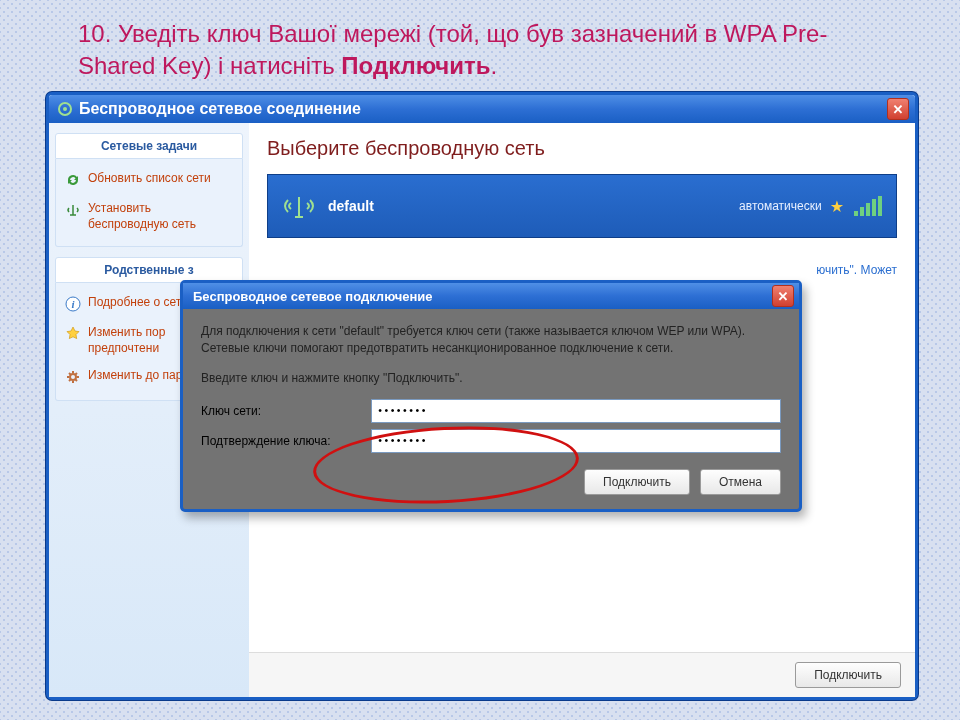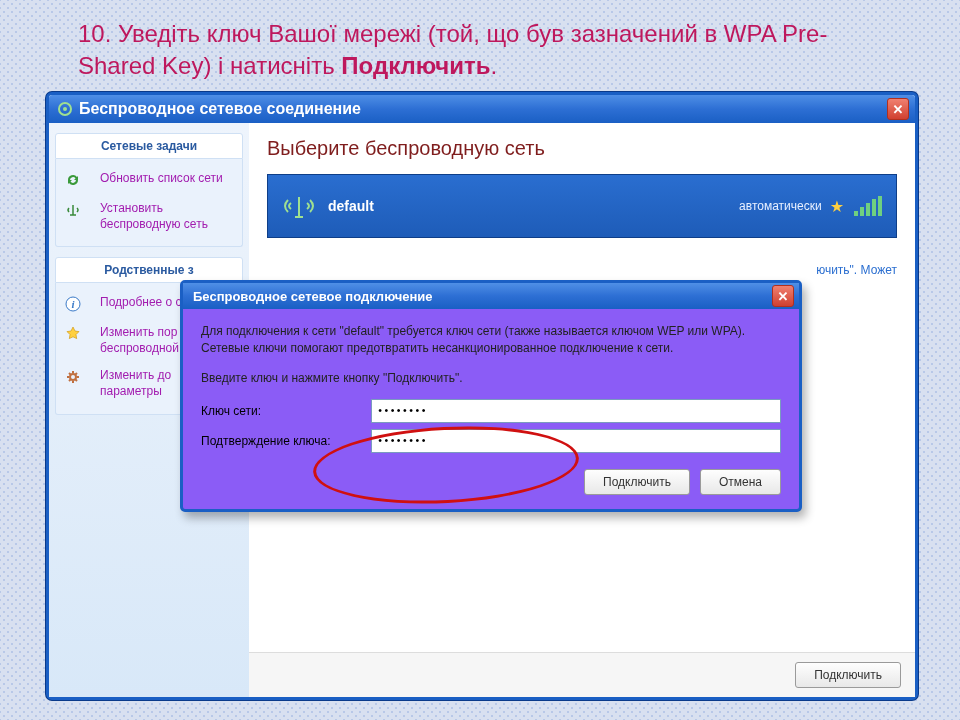--- a/index.html
+++ b/index.html
@@ -17,36 +17,36 @@
   .mainTitle{height:28px;background:linear-gradient(#4f8fe6,#2d6fd4 50%,#1a5fc4);color:#fff;display:flex;align-items:center;border-radius:3px 3px 0 0;}
   .mainTitle .ticon{width:16px;height:16px;margin:0 6px 0 8px;display:inline-flex;align-items:center;justify-content:center;}
   .mainTitle .ticon svg{display:block;}
   .mainTitle .ttext{font-weight:bold;font-size:16px;}
   .mainTitle .tclose{margin-left:auto;margin-right:6px;width:20px;height:20px;background:linear-gradient(#f08070,#d04030);border:1px solid #b03020;border-radius:3px;display:flex;align-items:center;justify-content:center;color:#fff;font-weight:bold;font-size:13px;cursor:pointer;}
   .mainBody{display:flex;height:calc(100% - 28px);}
   .sidebar{width:200px;background:linear-gradient(#eef4fc,#d8e8f8);padding:6px 0 0 0;}
   .sideBlock{margin:4px 6px 10px 6px;}
   .sideHead{background:#fff;border:1px solid #cfe0f4;border-radius:3px 3px 0 0;padding:5px 8px;color:#2a5aa0;font-weight:bold;font-size:12px;text-align:center;}
   .sideList{background:#eaf2fc;border:1px solid #cfe0f4;border-top:none;border-radius:0 0 3px 3px;padding:6px 4px 8px 4px;}
-  .sideItem{display:flex;align-items:flex-start;padding:6px 4px;color:#a21caf;cursor:pointer;line-height:1.3;gap:12px;}
+  .sideItem{display:flex;align-items:flex-start;padding:6px 4px;color:#c2410c;cursor:pointer;line-height:1.3;}
   .sideItem .sicon{width:18px;height:18px;margin-right:6px;flex:0 0 18px;display:flex;align-items:center;justify-content:center;}
   .content{flex:1;background:#fff;position:relative;padding:14px 18px;}
   .chead{font-size:20px;color:#7f1d1d;margin-bottom:14px;}
   .csub{font-size:11.5px;color:#555;line-height:1.4;margin-bottom:8px;}
   .netBox{background:linear-gradient(#2a6ed0,#1e5cb8);border:1px solid #0e3e88;height:62px;display:flex;align-items:center;color:#fff;padding:0 14px;position:relative;}
   .netBox .nicon{width:34px;height:34px;margin-right:12px;}
   .netBox .nname{font-weight:bold;font-size:14px;}
   .netBox .nauto{margin-left:auto;font-size:12px;color:#e8f0ff;margin-right:8px;}
   .netBox .nstar{color:#ffd040;font-size:16px;margin-right:10px;}
   .netBox .nsig{display:flex;align-items:flex-end;gap:2px;height:20px;}
   .netBox .nsig span{width:4px;background:#6fd080;}
   .bottomBar{position:absolute;left:0;right:0;bottom:0;height:44px;border-top:1px solid #ddd;background:#f6f6f6;display:flex;align-items:center;justify-content:flex-end;padding-right:14px;}
   .btn{background:linear-gradient(#fefefe,#e8e8e8);border:1px solid #9a9a9a;border-radius:3px;padding:5px 18px;font-size:12px;cursor:pointer;color:#333;}
   .frag{position:absolute;color:#2a6ed0;font-size:12px;}
-  .dlg{position:absolute;left:180px;top:280px;width:616px;background:#8b5cf6;border:3px solid #1a5fc4;border-radius:5px;box-shadow:4px 6px 10px rgba(0,0,0,.3);}
+  .dlg{position:absolute;left:180px;top:280px;width:616px;background:#737373;border:3px solid #1a5fc4;border-radius:5px;box-shadow:4px 6px 10px rgba(0,0,0,.3);}
   .dlgTitle{height:26px;background:linear-gradient(#4f8fe6,#2d6fd4 50%,#1a5fc4);color:#fff;display:flex;align-items:center;padding-left:10px;font-weight:bold;font-size:13px;}
   .dlgTitle .dclose{margin-left:auto;margin-right:5px;width:20px;height:20px;background:linear-gradient(#f08070,#d04030);border:1px solid #b03020;border-radius:3px;display:flex;align-items:center;justify-content:center;color:#fff;font-weight:bold;font-size:13px;cursor:pointer;}
   .dlgBody{padding:14px 18px 14px 18px;position:relative;}
   .dlgText{font-size:12px;color:#222;line-height:1.45;margin-bottom:12px;}
   .formRow{display:flex;align-items:center;margin:6px 0;justify-content:flex-end;}
   .formRow label{width:170px;font-size:12px;}
   .formRow input{flex:1;height:20px;border:1px solid #7a9ac0;padding:1px 6px;font-family:Tahoma;font-size:12px;letter-spacing:2px;background:#fff;}
   .dlgBtns{display:flex;justify-content:flex-end;gap:10px;margin-top:16px;}
   .ring{position:absolute;border:3px solid #d01010;border-radius:50%;pointer-events:none;}
 </style>
@@ -104,21 +104,21 @@
                 </svg>
               </span>
             <span>Подробнее о сетях</span>
           </div>
           <div class="sideItem">
             <span class="sicon">
                 <svg width="16" height="16" viewBox="0 0 16 16">
                   <path d="M8 1l2 4 4 .6-3 3 .7 4L8 10.8 4.3 12.6 5 8.6 2 5.6 6 5z" fill="#ffd040" stroke="#cc9000" stroke-width=".6"></path>
                 </svg>
               </span>
-            <span>Изменить пор беспроводной</span>
+            <span>Изменить пор предпочтени</span>
           </div>
           <div class="sideItem">
             <span class="sicon">
                 <svg width="16" height="16" viewBox="0 0 16 16">
                   <circle cx="8" cy="8" r="3" fill="none" stroke="#c07040" stroke-width="2"></circle>
                   <path d="M8 2v2M8 12v2M2 8h2M12 8h2M4 4l1.4 1.4M10.6 10.6L12 12M4 12l1.4-1.4M10.6 5.4L12 4" stroke="#c07040" stroke-width="2"></path>
                 </svg>
               </span>
             <span>Изменить до параметры</span>
           </div>

